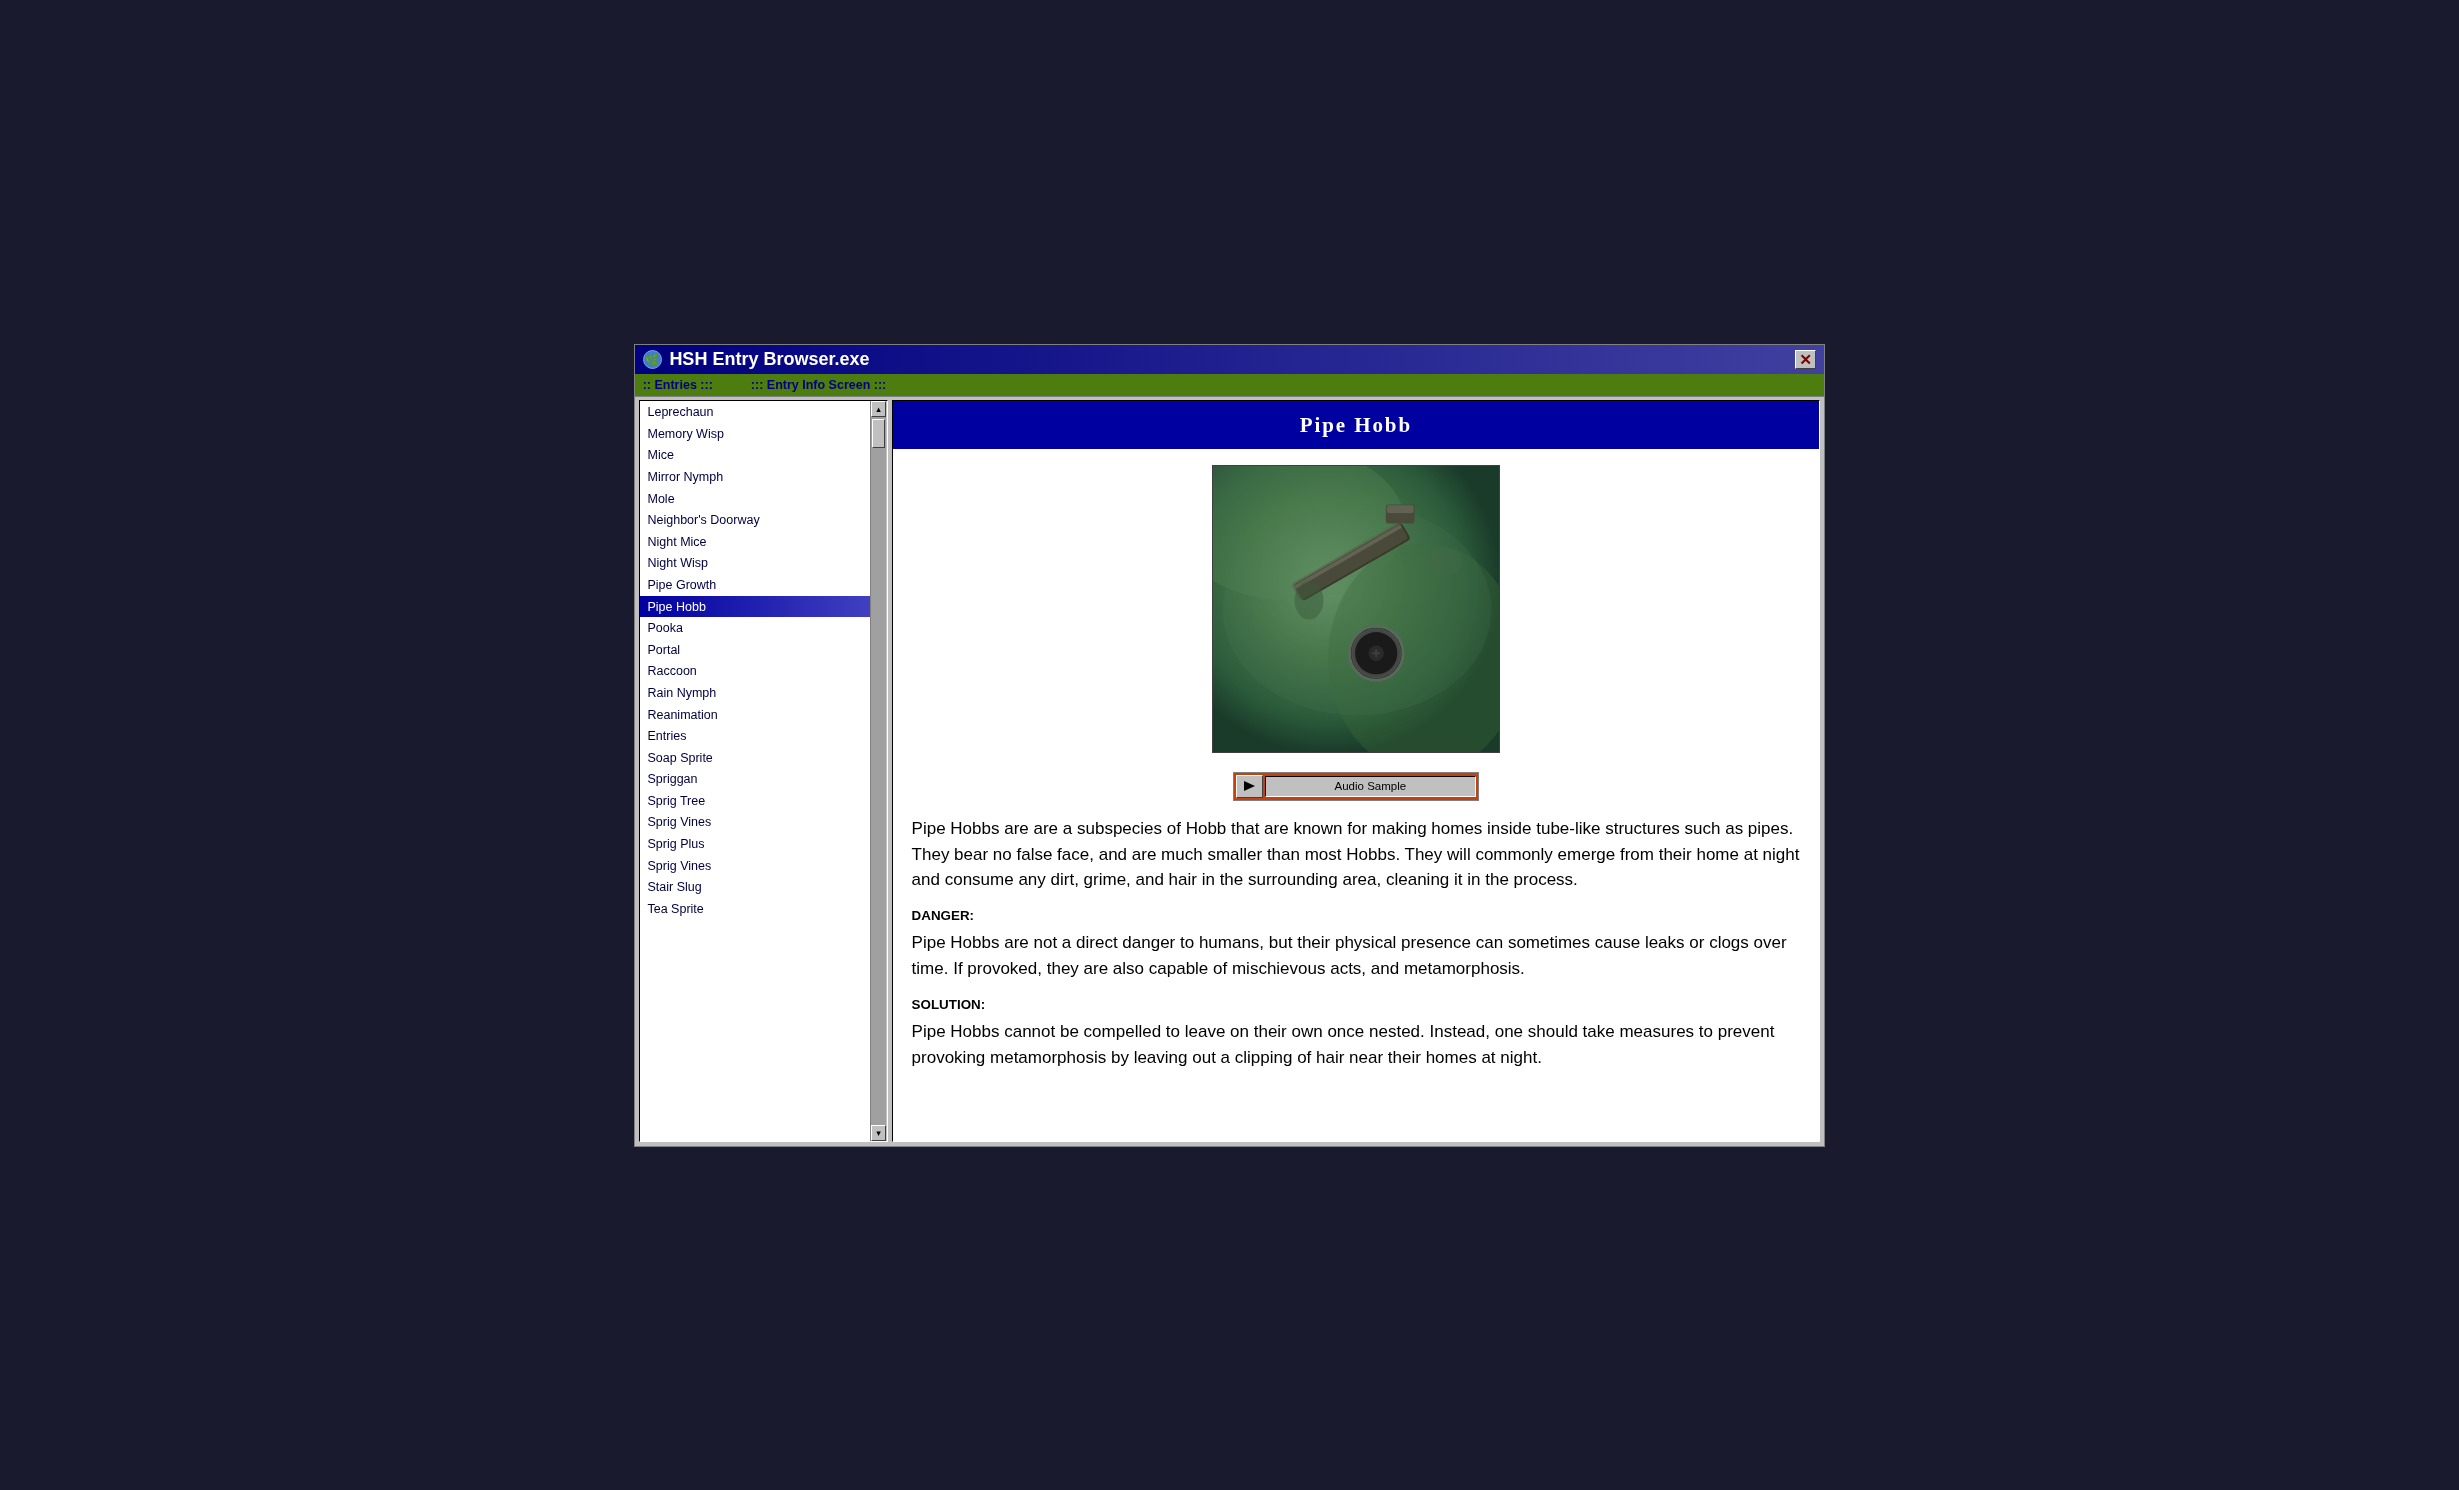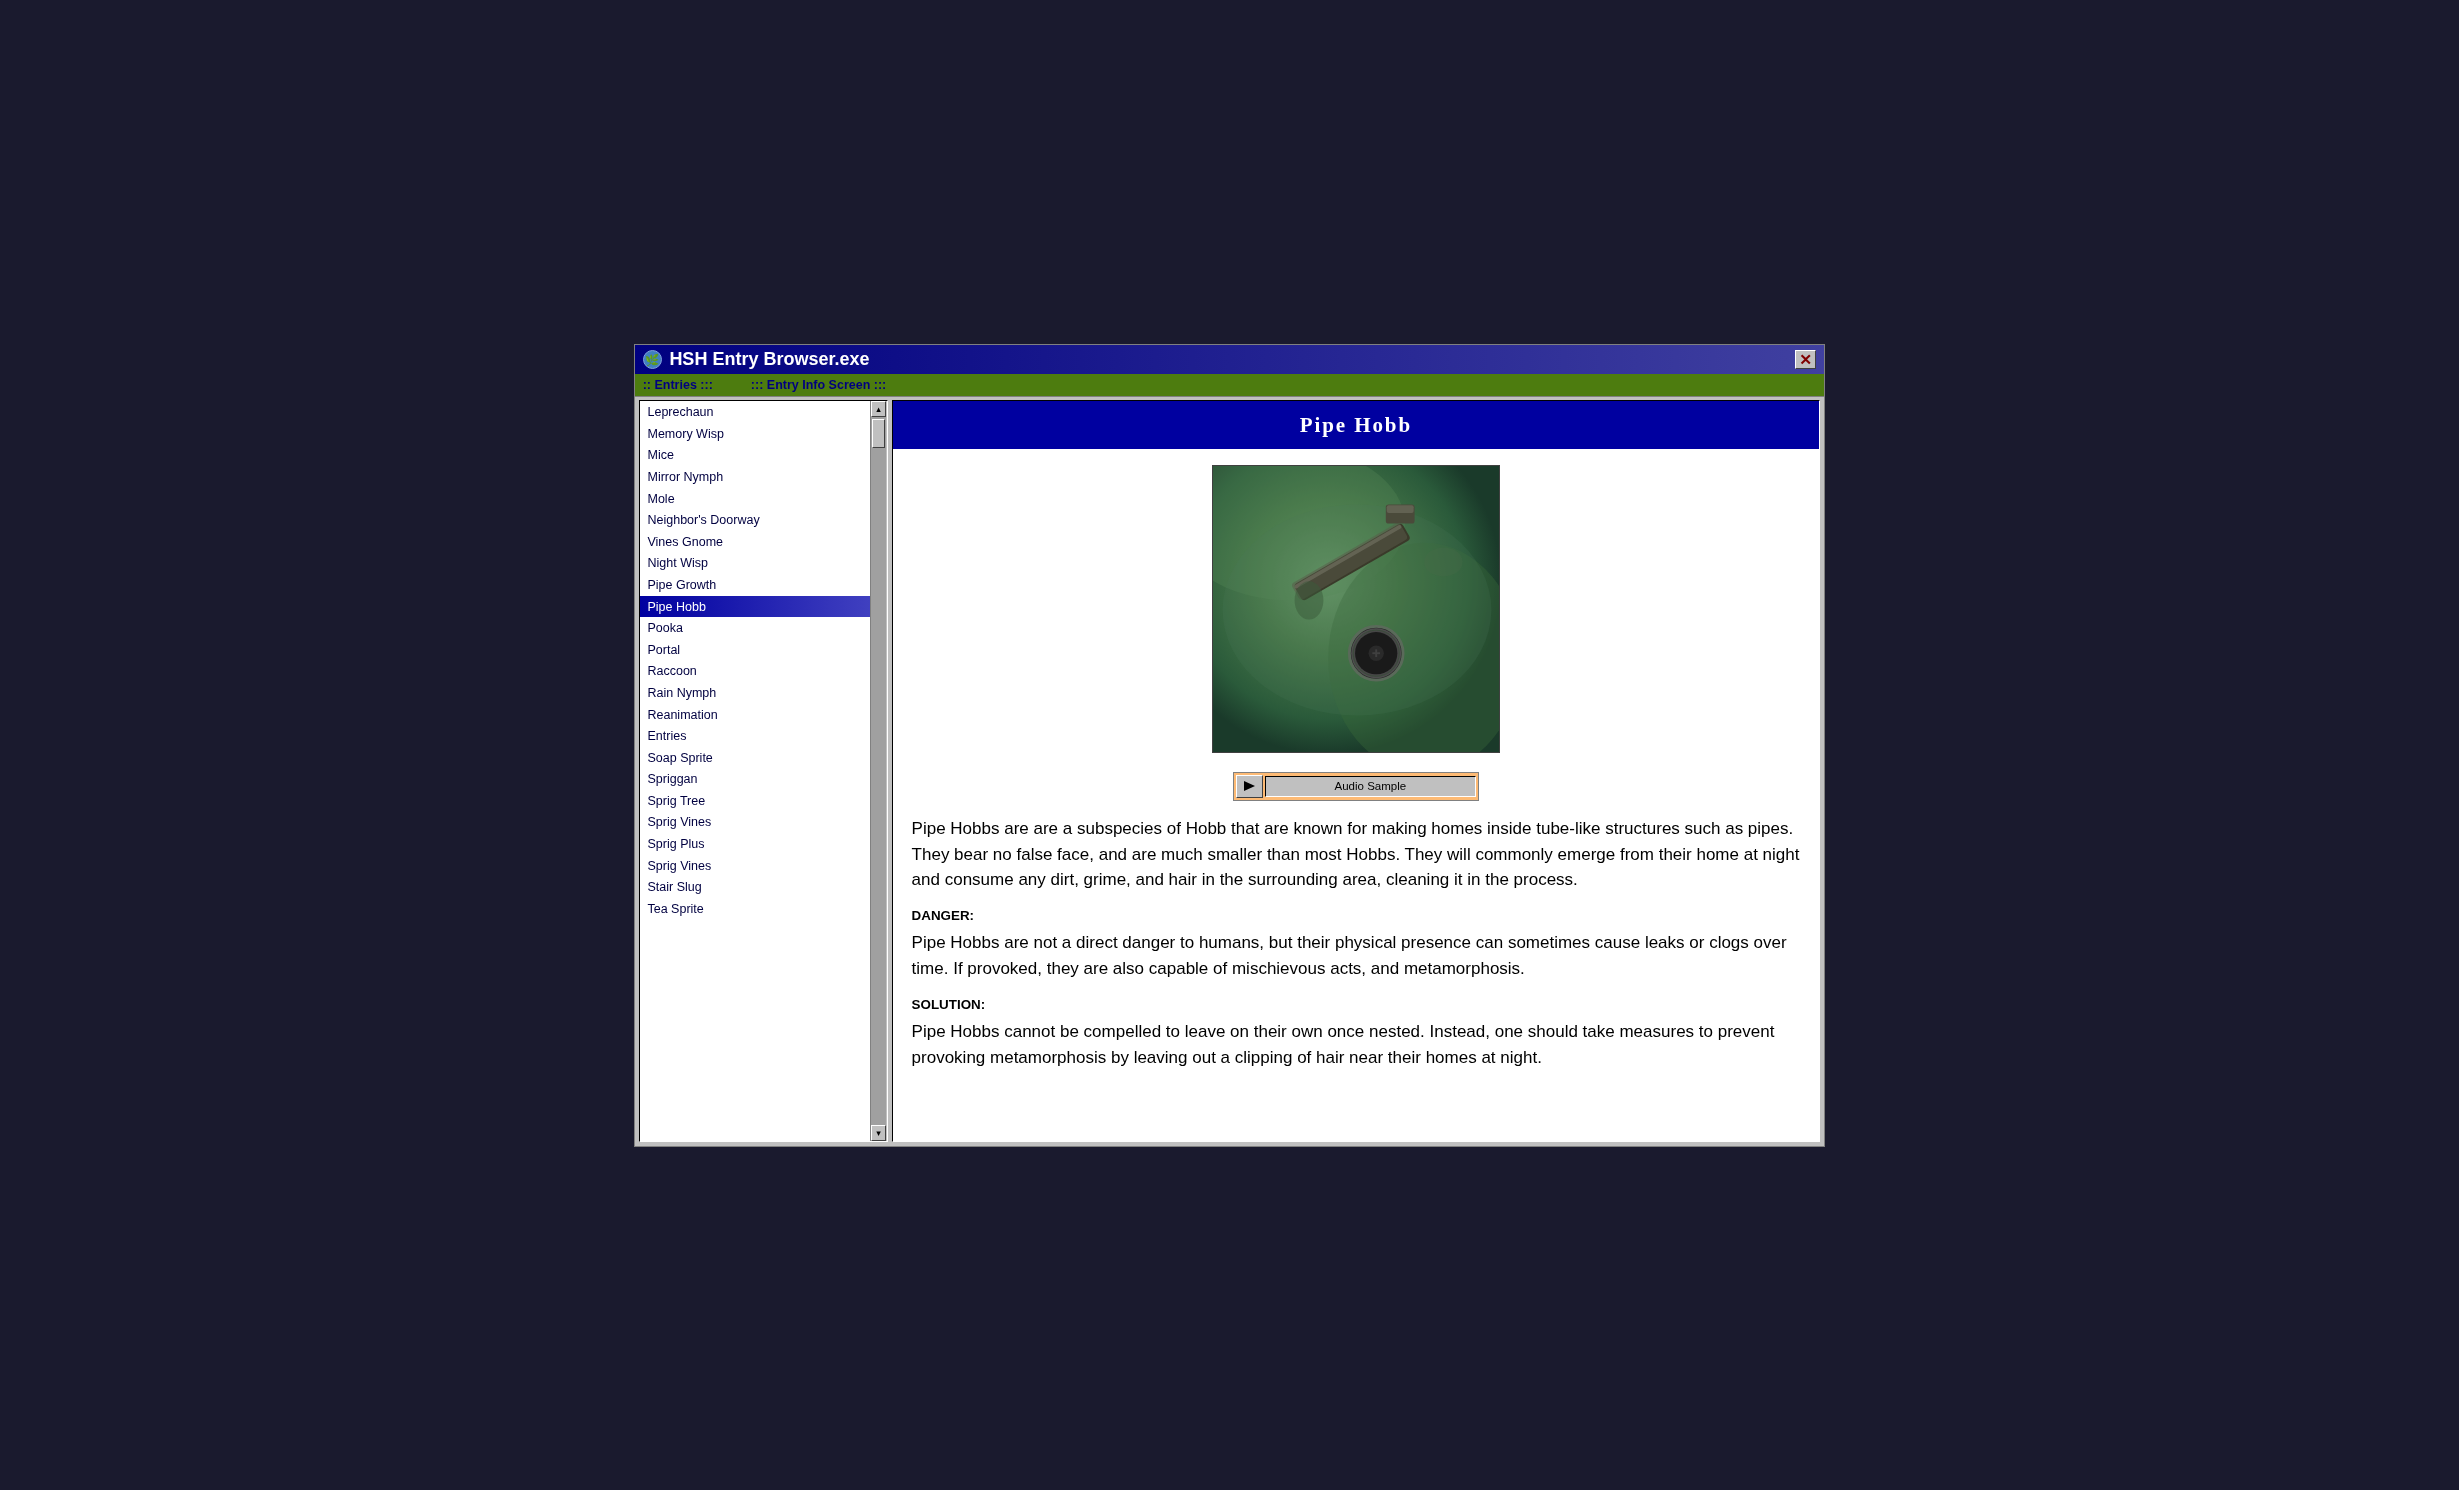--- a/index.html
+++ b/index.html
@@ -226,21 +226,21 @@
     .audio-bar {
       display: flex;
       justify-content: center;
       padding: 3.8px 15.4px 11.5px;
     }
 
     .audio-control {
       display: flex;
       align-items: center;
       border: 1.9px solid #808080;
-      background: #fdba74;
+      background: #c2410c;
       padding: 1.9px;
     }
 
     .play-button {
       width: 27px;
       height: 23px;
       background: #c0c0c0;
       border: 1px solid;
       border-color: #ffffff #404040 #404040 #ffffff;
       display: flex;
@@ -312,21 +312,21 @@
 
     <div class="left-panel">
       <div class="list-container" id="entries-list">
 
       <div class="list-item">Leprechaun</div>
           <div class="list-item">Memory Wisp</div>
           <div class="list-item">Mice</div>
           <div class="list-item">Mirror Nymph</div>
           <div class="list-item">Mole</div>
           <div class="list-item">Neighbor's Doorway</div>
-          <div class="list-item">Vines Gnome</div>
+          <div class="list-item">Night Mice</div>
           <div class="list-item">Night Wisp</div>
           <div class="list-item">Pipe Growth</div>
           <div class="list-item selected">Pipe Hobb</div>
           <div class="list-item">Pooka</div>
           <div class="list-item">Portal</div>
           <div class="list-item">Raccoon</div>
           <div class="list-item">Rain Nymph</div>
           <div class="list-item">Reanimation</div>
           <div class="list-item">Entries</div>
           <div class="list-item">Soap Sprite</div>

